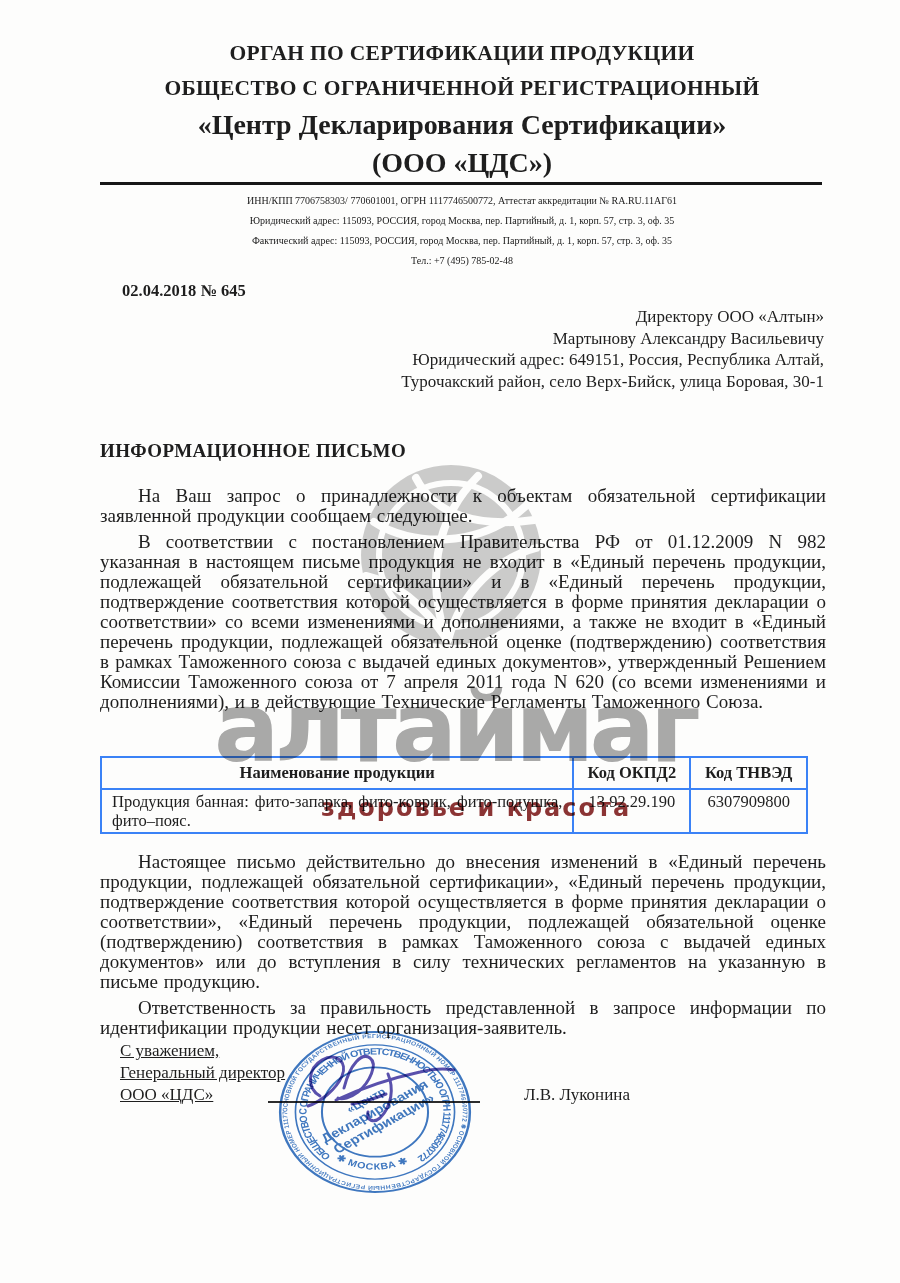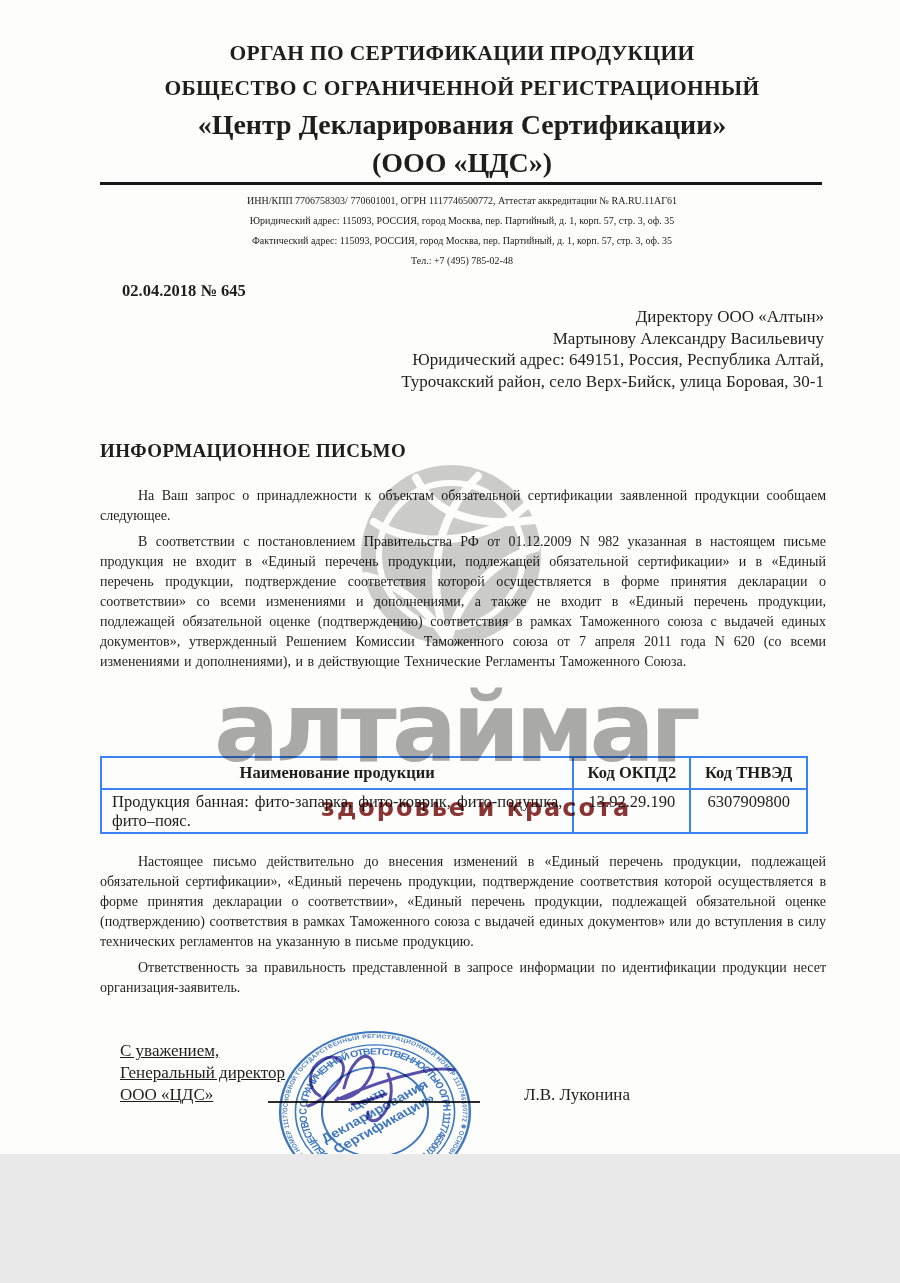--- a/index.html
+++ b/index.html
@@ -1,32 +1,32 @@
 <!DOCTYPE html>
 <html><head>
 <meta charset="utf-8">
 <style>
   html,body{margin:0;padding:0;background:#e9e9e9;}
   .page{
-    position:relative;width:900px;height:1154px;margin:0 auto;
+    position:relative;width:900px;height:1283px;margin:0 auto;
     background:#fdfdfc;overflow:hidden;
     font-family:"Liberation Serif", serif;color:#1e1e1e;
   }
   
   .letterhead{position:absolute;left:100px;top:36px;width:724px;text-align:center;font-weight:bold;}
   .lh-small{font-size:21.5px;line-height:35px;letter-spacing:.3px;}
   .lh-big{font-size:28px;line-height:38px;}
   .rule{position:absolute;left:100px;top:182px;width:722px;height:3px;background:#171717;}
   .requisites{position:absolute;left:88px;top:191px;width:748px;text-align:center;font-size:10px;line-height:20px;color:#202020;}
   
   .ref{position:absolute;left:122px;top:281px;font-size:16.5px;font-weight:bold;}
   .addressee{position:absolute;right:76px;top:306px;width:520px;text-align:right;font-size:17px;line-height:21.5px;}
   
   .title{position:absolute;left:100px;top:440px;width:724px;text-align:left;font-weight:bold;font-size:19px;letter-spacing:.4px;}
-  .body-block{position:absolute;left:100px;width:726px;font-size:14px;line-height:20px;text-align:justify;}
+  .body-block{position:absolute;left:100px;width:726px;font-size:19px;line-height:20px;text-align:justify;}
   .body-block p{margin:0 0 6px 0;text-indent:38px;word-spacing:1px;}
   #body1{top:486px;}
   #body2{top:852px;}
   
   .prod-table{position:absolute;left:100px;top:756px;width:708px;border-collapse:collapse;font-size:16.5px;}
   .prod-table td,.prod-table th{border:2px solid #3b82f6;padding:2px 10px;}
   .prod-table th{font-weight:bold;text-align:center;height:26px;}
   .col-name{width:458px;}
   .col-code{width:95px;text-align:center;}
   .cell-name{text-align:justify;line-height:19px;padding:3px 12px;}

